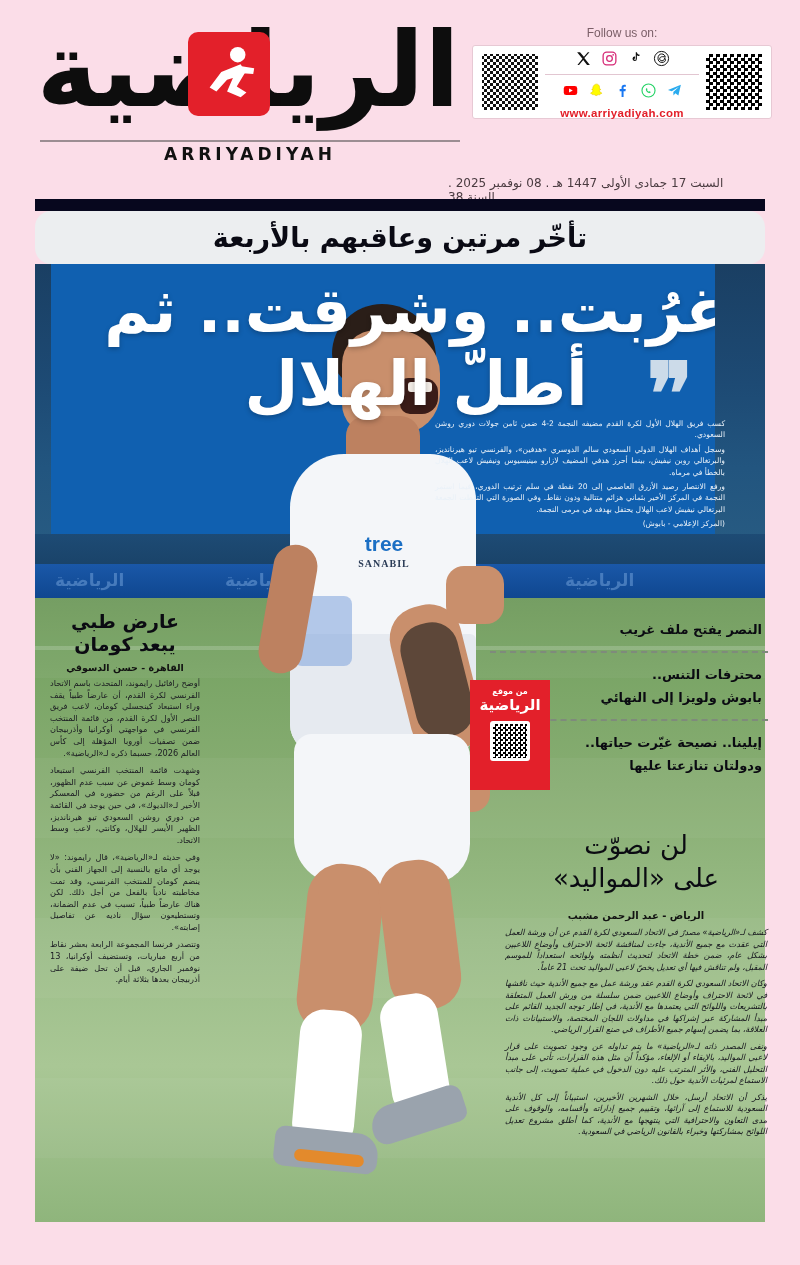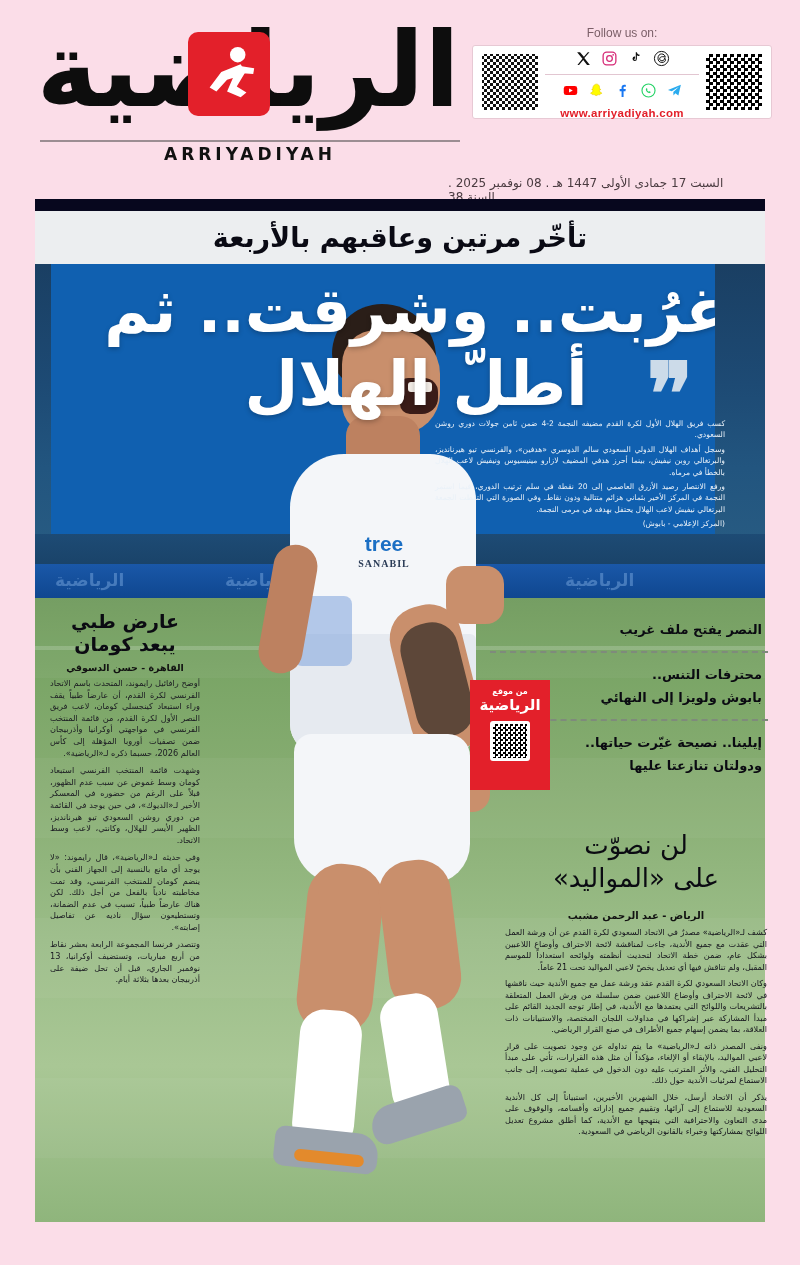--- a/index.html
+++ b/index.html
@@ -55,21 +55,21 @@
     margin-top:3px;direction:ltr;font-family:"Liberation Sans",sans-serif;}
   .dateline{
     position:absolute;right:24px;top:150px;width:300px;text-align:left;
     font-size:12px;color:#4a3b40;direction:rtl;
   }
 
   
   .blackbar{position:absolute;left:35px;top:199px;width:730px;height:12px;background:#07071e;}
   .kicker{
     position:absolute;left:35px;top:211px;width:730px;height:53px;
-    background:#eceef0;display:flex;align-items:center;justify-content:center;
+    background:#eceef0;display:flex;align-items:center;justify-content:center;border-radius:16px;
   }
   .kicker span{font-size:27px;font-weight:bold;color:#0a0a14;}
 
   
   .bluewrap{position:absolute;left:51px;top:264px;width:664px;height:270px;background:#1060b0;overflow:hidden;}
   .headline{
     position:absolute;left:0;top:10px;width:730px;text-align:center;
     font-size:62px;font-weight:bold;color:#ffffff;z-index:5;
     letter-spacing:-1px;text-shadow:0 2px 5px rgba(0,0,0,.25);
   }
@@ -133,21 +133,21 @@
   .rb-qr{width:40px;height:40px;margin-top:7px;background:#fff;padding:3px;box-sizing:border-box;border-radius:3px;}
   .rb-qr i{display:block;width:100%;height:100%;
     background:repeating-conic-gradient(#000 0 25%,#fff 0 50%) 0 0/5px 5px;}
 
   
   .brart{position:absolute;left:505px;top:828px;width:262px;z-index:8;direction:rtl;text-align:center;}
   .br-kicker{font-size:17px;font-weight:bold;color:#0b0b12;line-height:21px;}
   .br-title{font-size:26px;font-weight:normal;color:#0b0b12;line-height:31px;margin-top:2px;}
   .br-byline{font-size:10px;font-weight:bold;color:#111;margin:16px 0 6px;}
   .br-body{font-size:8.1px;line-height:11.5px;color:#14141c;text-align:justify;}
-  .br-body p{margin:0 0 5px 0;}
+  .br-body p{margin:0 0 5px 0;font-style:italic;}
 </style>
 </head>
 <body>
 
 <div class="page">
 
   <div class="masthead">
 
     <div class="logo-wrap">
       <div class="logo-ar">الرياضية</div>

